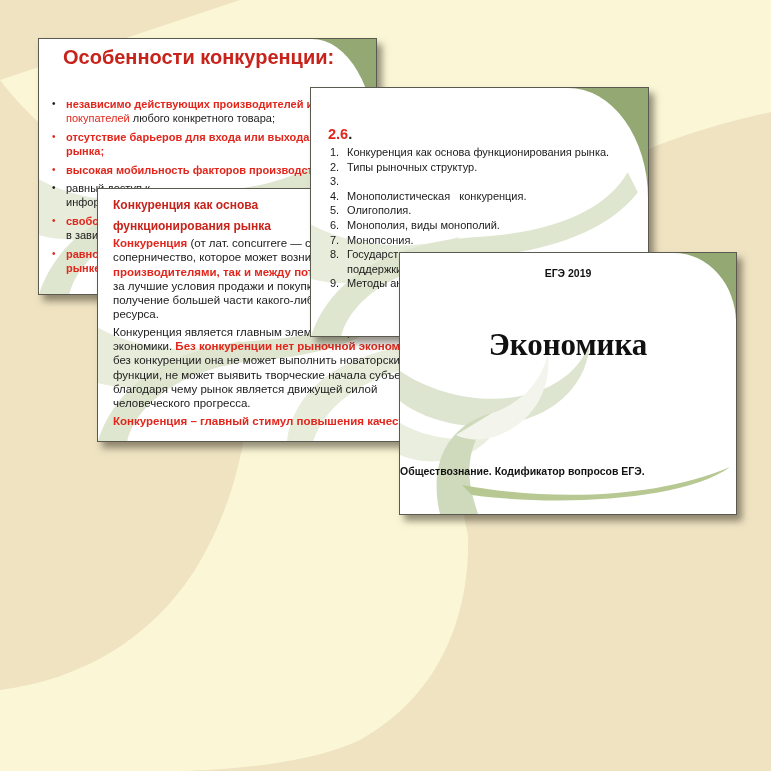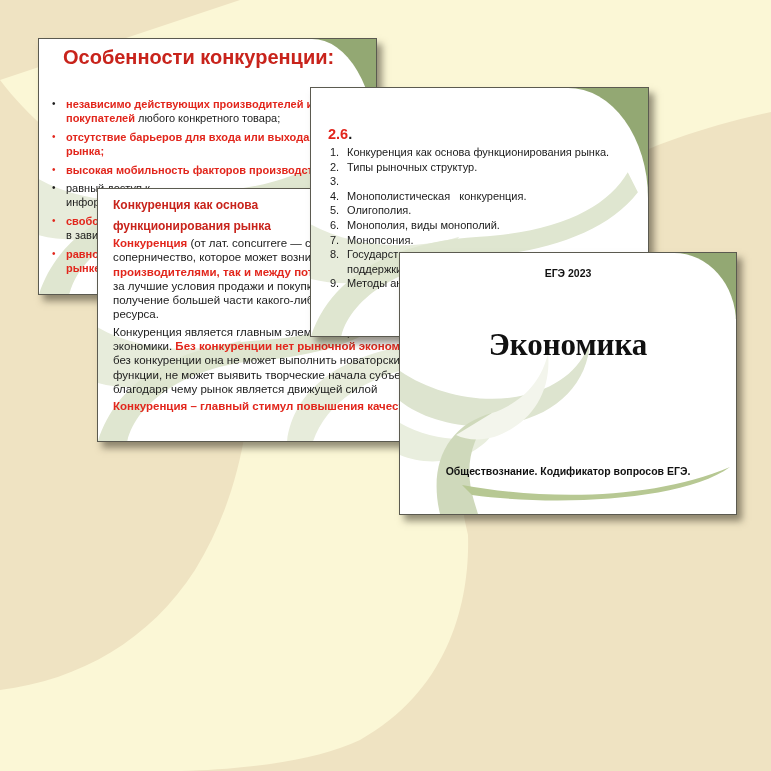--- a/index.html
+++ b/index.html
@@ -41,21 +41,21 @@
   .pl-item{display:flex;}
   .pl-num{width:17px;flex:none;}
   .pl-body{flex:none;}
 
   
   #slide-cover{left:399px;top:252px;width:336px;height:261px;z-index:4;}
   #slide-cover .cap{border-top-right-radius:62px 70px;}
   .s4-header{position:absolute;left:0;right:0;top:14px;text-align:center;font-size:10.5px;font-weight:bold;color:#111;}
   .s4-title{position:absolute;left:0;right:0;top:74px;text-align:center;
             font-family:"Liberation Serif", serif;font-size:31px;font-weight:bold;color:#111;}
-  .s4-footer{position:absolute;left:0;right:0;top:212px;text-align:center;font-size:10.5px;font-weight:bold;color:#111;}
+  .s4-footer{position:absolute;left:0;right:0;top:212px;text-align:left;font-size:10.5px;font-weight:bold;color:#111;}
 </style>
 </head>
 <body>
 
 <div id="canvas">
 
   <svg id="bg-svg" width="771" height="771" viewBox="0 0 771 771">
     <rect x="0" y="0" width="771" height="771" fill="#efe3c2"></rect>
     <path d="M240,0 L771,0 L771,112 C620,145 530,200 490,290 C455,370 450,460 468,535
              C470,600 450,690 360,740 C310,764 220,772 160,771 L0,771 L0,690
@@ -70,21 +70,21 @@
       <path d="M0,100 C6,76 24,62 50,60 C74,58 88,48 94,34 L97,42 C88,58 70,66 50,68 C28,70 12,84 9,100 Z" fill="#dfe6d0"></path>
       <path d="M58,100 C60,80 74,66 96,62 L100,70 C82,74 70,85 66,100 Z" fill="#e7ecdb"></path>
     </svg>
     <div class="content">
       <div class="s1-title">Особенности конкуренции:</div>
       <div id="features-bullets">
           <div class="bl-item">
             <span class="bl-marker" style="color: rgb(27, 27, 27);">•</span>
             <div class="bl-body">
               <div class="tl"><span style="color: rgb(226, 38, 28); font-weight: bold;">независимо действующих производителей и</span></div>
-              <div class="tl"><span style="color: rgb(226, 38, 28); font-weight: bold;">покупателей</span><span> любого конкретного товара;</span></div>
+              <div class="tl"><span style="color: rgb(226, 38, 28); font-weight: normal;">покупателей</span><span> любого конкретного товара;</span></div>
             </div>
           </div>
           <div class="bl-item">
             <span class="bl-marker" style="color: rgb(226, 38, 28);">•</span>
             <div class="bl-body">
               <div class="tl"><span style="color: rgb(226, 38, 28); font-weight: bold;">отсутствие барьеров для входа или выхода с</span></div>
               <div class="tl"><span style="color: rgb(226, 38, 28); font-weight: bold;">рынка;</span></div>
             </div>
           </div>
           <div class="bl-item">
@@ -139,20 +139,21 @@
             <div class="tl"><span>за лучшие условия продажи и покупки товаров, за</span></div>
             <div class="tl"><span>получение большей части какого-либо ограниченного</span></div>
             <div class="tl"><span>ресурса.</span></div>
           </div>
           <div class="para">
             <div class="tl"><span>Конкуренция является главным элементом рыночной</span></div>
             <div class="tl"><span>экономики. </span><span style="color: rgb(226, 38, 28); font-weight: bold;">Без конкуренции нет рыночной экономики,</span></div>
             <div class="tl"><span>без конкуренции она не может выполнить новаторские</span></div>
             <div class="tl"><span>функции, не может выявить творческие начала субъектов</span></div>
             <div class="tl"><span>благодаря чему рынок является движущей силой</span></div>
+            <div class="tl"><span>человеческого прогресса.</span></div>
           </div>
           <div class="para">
             <div class="tl"><span style="color: rgb(226, 38, 28); font-weight: bold;">Конкуренция – главный стимул повышения качества</span></div>
           </div>
         </div>
     </div>
   </div>
 
   <div class="slide" id="slide-plan">
     <div class="corner" style="width:88px;height:112px;background:#93a873"></div>
@@ -226,19 +227,19 @@
     <div class="corner" style="width:68px;height:66px;background:#93a873"></div>
     <div class="cap"></div>
     <svg class="swirl" width="336" height="261" viewBox="0 0 336 261">
       <path d="M0,118 C35,142 85,152 125,142 C162,133 183,112 190,88 C188,130 158,160 112,170 C70,179 25,168 0,148 Z" fill="#dde4cf"></path>
       <path d="M0,170 C28,186 62,190 92,182 C70,210 28,214 0,202 Z" fill="#e9eede"></path>
       <path d="M40,261 C28,210 48,172 92,160 C70,188 64,215 74,248 L78,261 Z" fill="#cfd9bb"></path>
       <path d="M92,160 C122,150 142,128 148,100 C152,140 130,172 94,184 C80,188 66,187 56,182 Z" fill="#f3f5ec"></path>
       <path d="M62,232 C150,248 255,246 330,214 C285,247 160,254 72,242 Z" fill="#b7c893"></path>
     </svg>
     <div class="content">
-      <div class="s4-header">ЕГЭ 2023</div>
+      <div class="s4-header">ЕГЭ 2019</div>
       <div class="s4-title">Экономика</div>
       <div class="s4-footer">Обществознание. Кодификатор вопросов ЕГЭ.</div>
     </div>
   </div>
 
 </div>
 
 </body></html>

